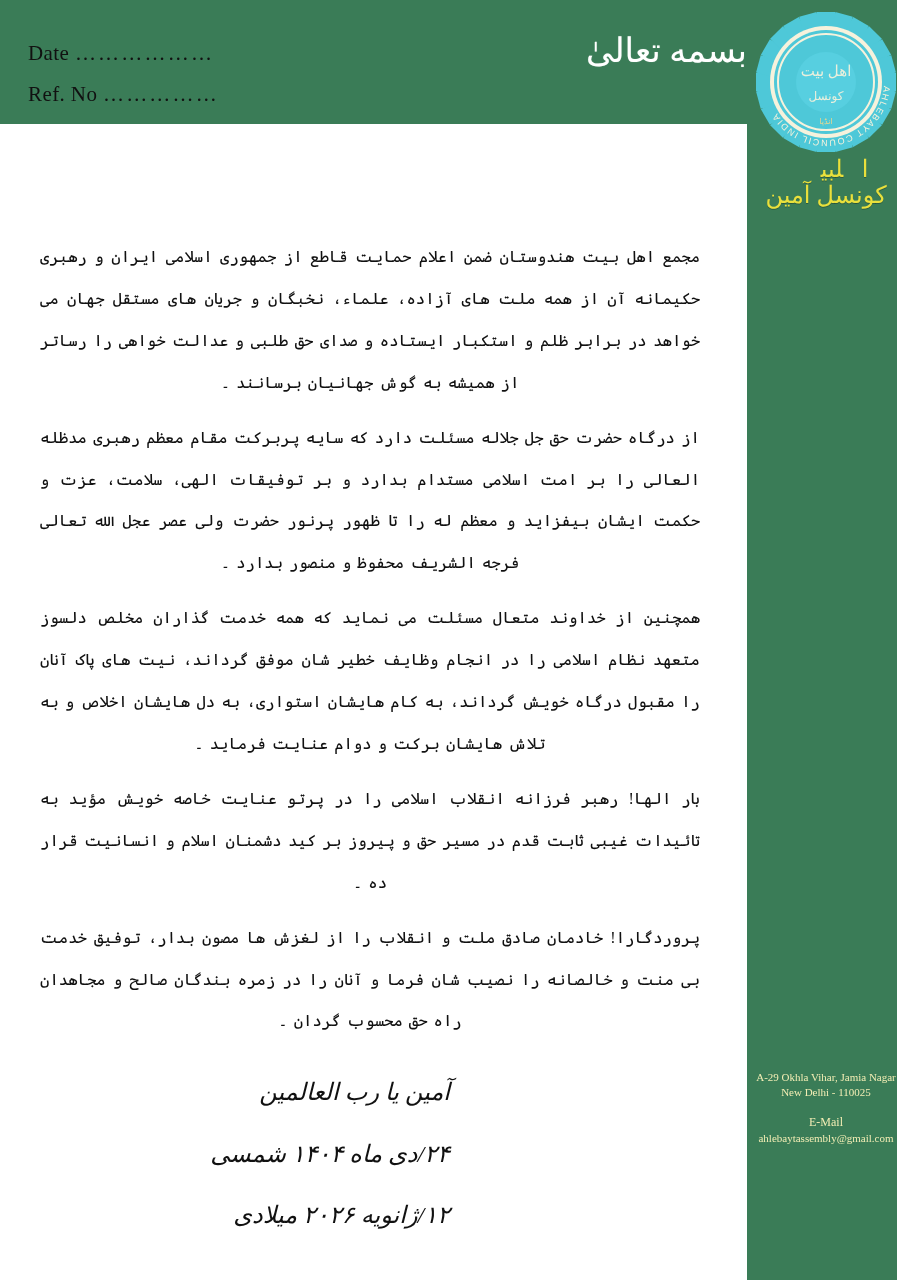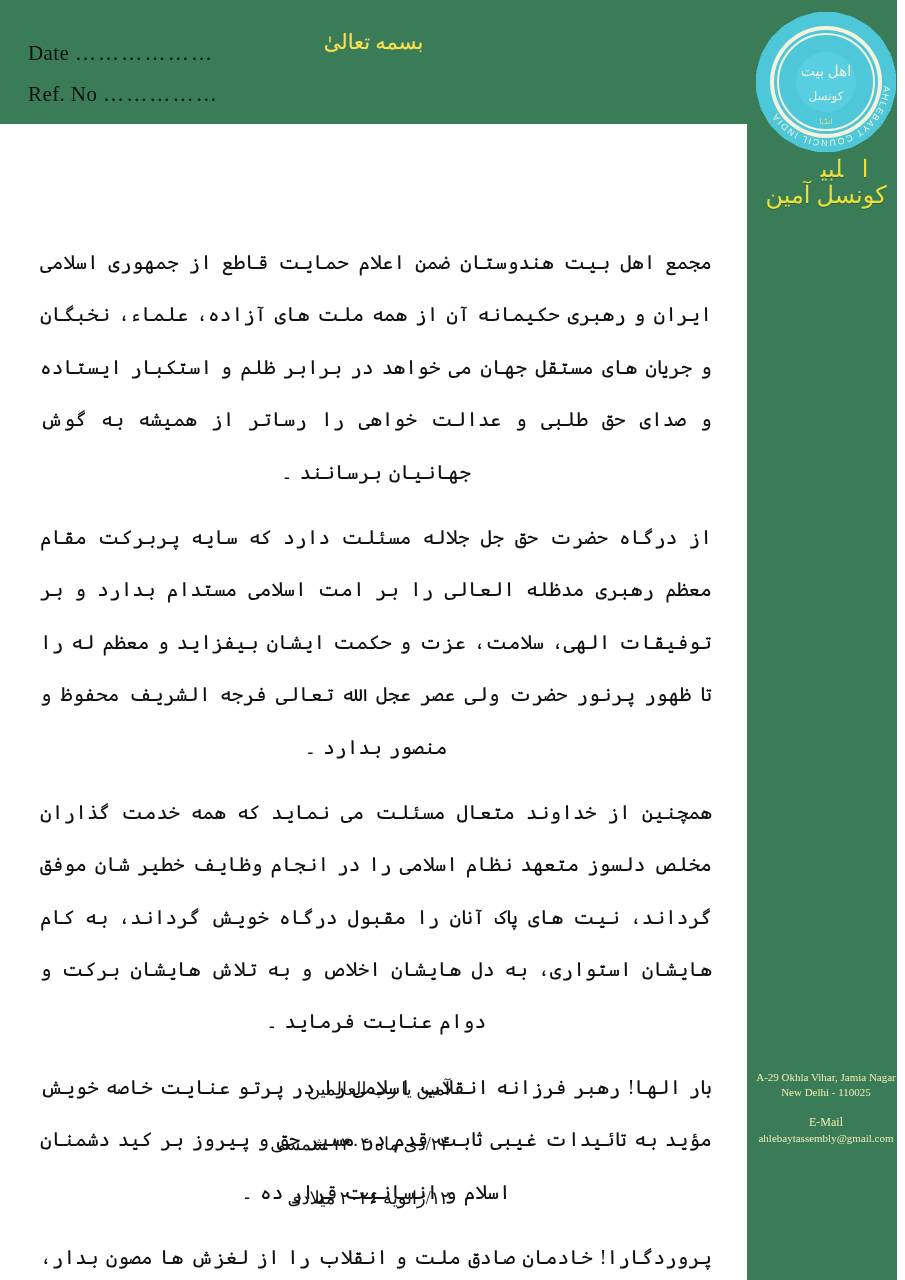--- a/index.html
+++ b/index.html
@@ -45,24 +45,24 @@
   }
   .date-line { top: 41px; }
   .ref-line  { top: 82px; }
   .dots { letter-spacing: 2.2px; font-size: 21px; }
 
   .bismillah {
     position: absolute;
     left: 0;
     top: 30px;
     width: 747px;
-    text-align: center;
-    color: #fde047;
-    font-family: "Liberation Serif", serif;
-    font-size: 21px;
+    text-align: right;
+    color: #ffffff;
+    font-family: "Liberation Serif", serif;
+    font-size: 34px;
     direction: rtl;
     text-shadow: 0 0 1px rgba(255,255,255,.35);
   }
 
   
   .sidebar {
     position: absolute;
     left: 747px;
     top: 0;
     width: 158px;
@@ -121,46 +121,47 @@
     position: absolute;
     left: 40px;
     top: 112px;
     width: 672px;
     direction: rtl;
     text-align: justify;
     color: #111111;
   }
   .para {
     font-family: "Liberation Serif", serif;
-    font-size: 20px;
+    font-size: 16px;
     line-height: 2.62;
-    margin: 0 0 13px 0;
+    margin: 0 12px 13px 0;
     text-align: justify;
     text-align-last: center;
     direction: rtl;
     word-spacing: 2px;
   }
 
   
   .signature {
     position: absolute;
     left: 120px;
     top: 955px;
     width: 330px;
     direction: rtl;
     text-align: right;
   }
   .sig-line {
     font-family: "Liberation Serif", serif;
-    font-size: 18px;
+    font-size: 24px;
     color: #111111;
     line-height: 1.15;
     margin: 0 0 34px 0;
     direction: rtl;
     white-space: nowrap;
+    font-style: italic;
   }
   .sig-line:last-child { margin-bottom: 0; }
 </style>
 </head>
 <body>
 
 <div class="page">
 
   <div class="header-band">
 

